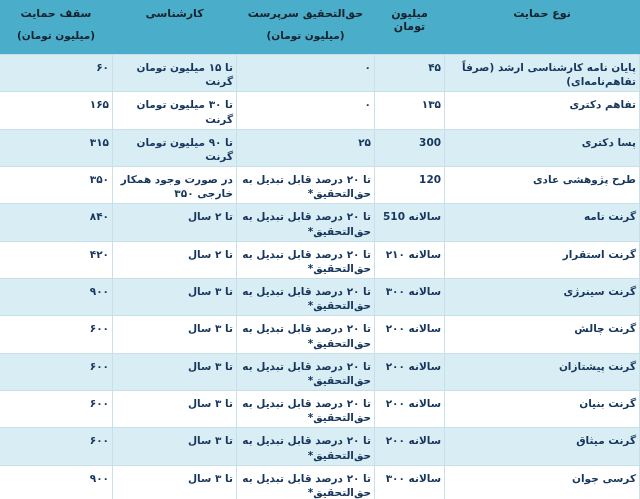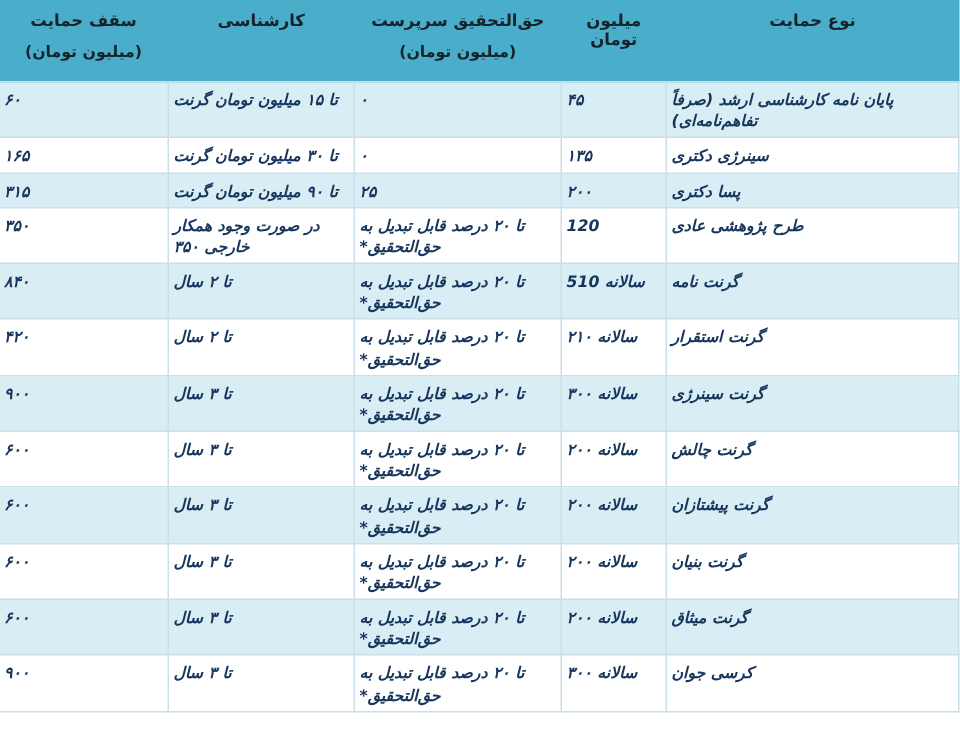--- a/index.html
+++ b/index.html
@@ -32,27 +32,26 @@
   }
   thead th .th-sub {
     margin-top: 9px;
     font-size: 10.5px;
     text-align: center;
   }
   tbody td {
     font-size: 10.5px;
     font-weight: bold;
     color: var(--body_text, #17365d);
-    text-align: left;
+    text-align: right;
     vertical-align: top;
     padding: 5px 3px 3px 3px;
     border: 1px solid var(--border, #c9dfe9);
     line-height: 1.35;
     overflow: hidden;
-    font-style: italic;
   }
   tbody tr {
     height: 22px;
     background: var(--row_bg, #ffffff);
   }
   tbody tr.alt {
     background: var(--row_alt_bg, #d9edf5);
   }
 </style>
 </head>
@@ -93,29 +92,29 @@
     </thead>
     <tbody>
         <tr class="alt">
           <td>پایان نامه کارشناسی ارشد (صرفاً تفاهم‌نامه‌ای)</td>
           <td>۴۵</td>
           <td>۰</td>
           <td>تا ۱۵ میلیون تومان گرنت</td>
           <td>۶۰</td>
         </tr>
         <tr>
-          <td>سینرژی دکتری</td>
+          <td>تفاهم دکتری</td>
           <td>۱۳۵</td>
           <td>۰</td>
           <td>تا ۳۰ میلیون تومان گرنت</td>
           <td>۱۶۵</td>
         </tr>
         <tr class="alt">
           <td>پسا دکتری</td>
-          <td>۲۰۰</td>
+          <td>300</td>
           <td>۲۵</td>
           <td>تا ۹۰ میلیون تومان گرنت</td>
           <td>۳۱۵</td>
         </tr>
         <tr>
           <td>طرح پژوهشی عادی</td>
           <td>120</td>
           <td>تا ۲۰ درصد قابل تبدیل به حق‌التحقیق*</td>
           <td>در صورت وجود همکار خارجی ۳۵۰</td>
           <td>۳۵۰</td>

